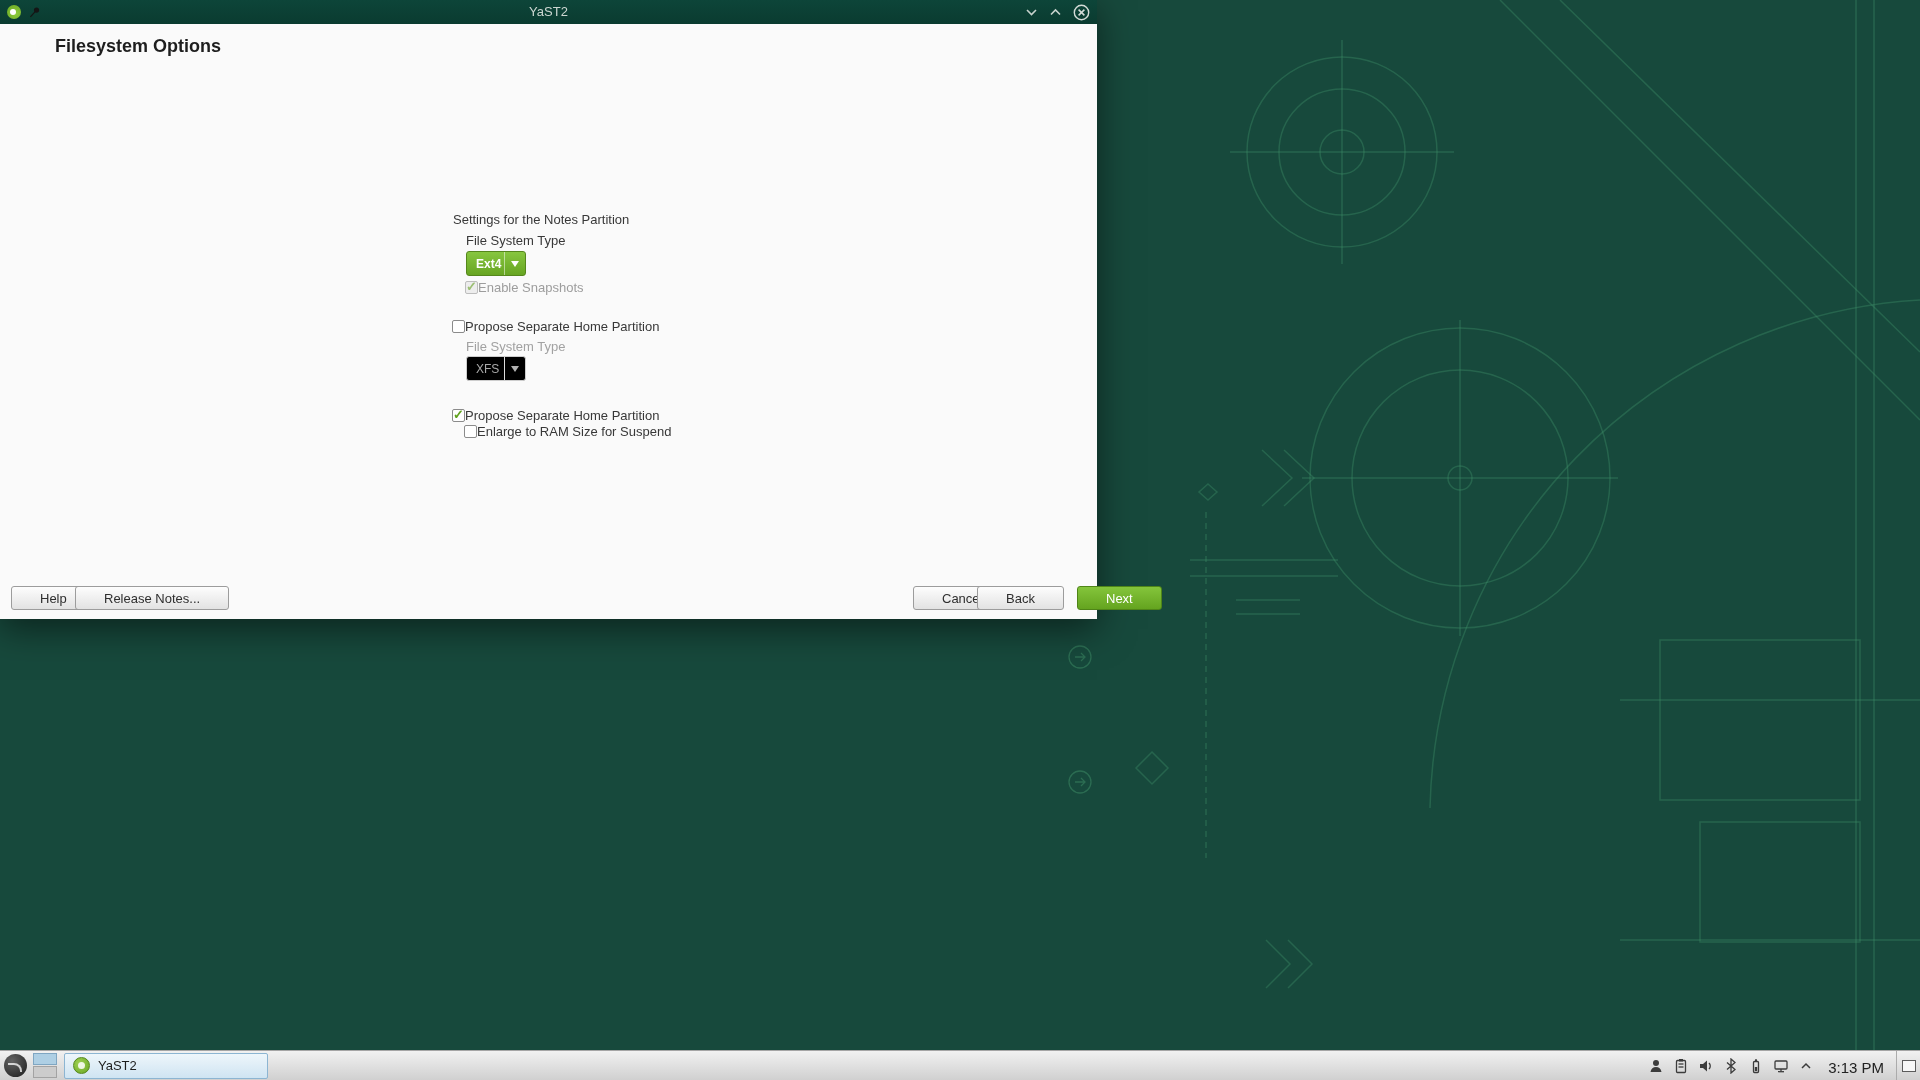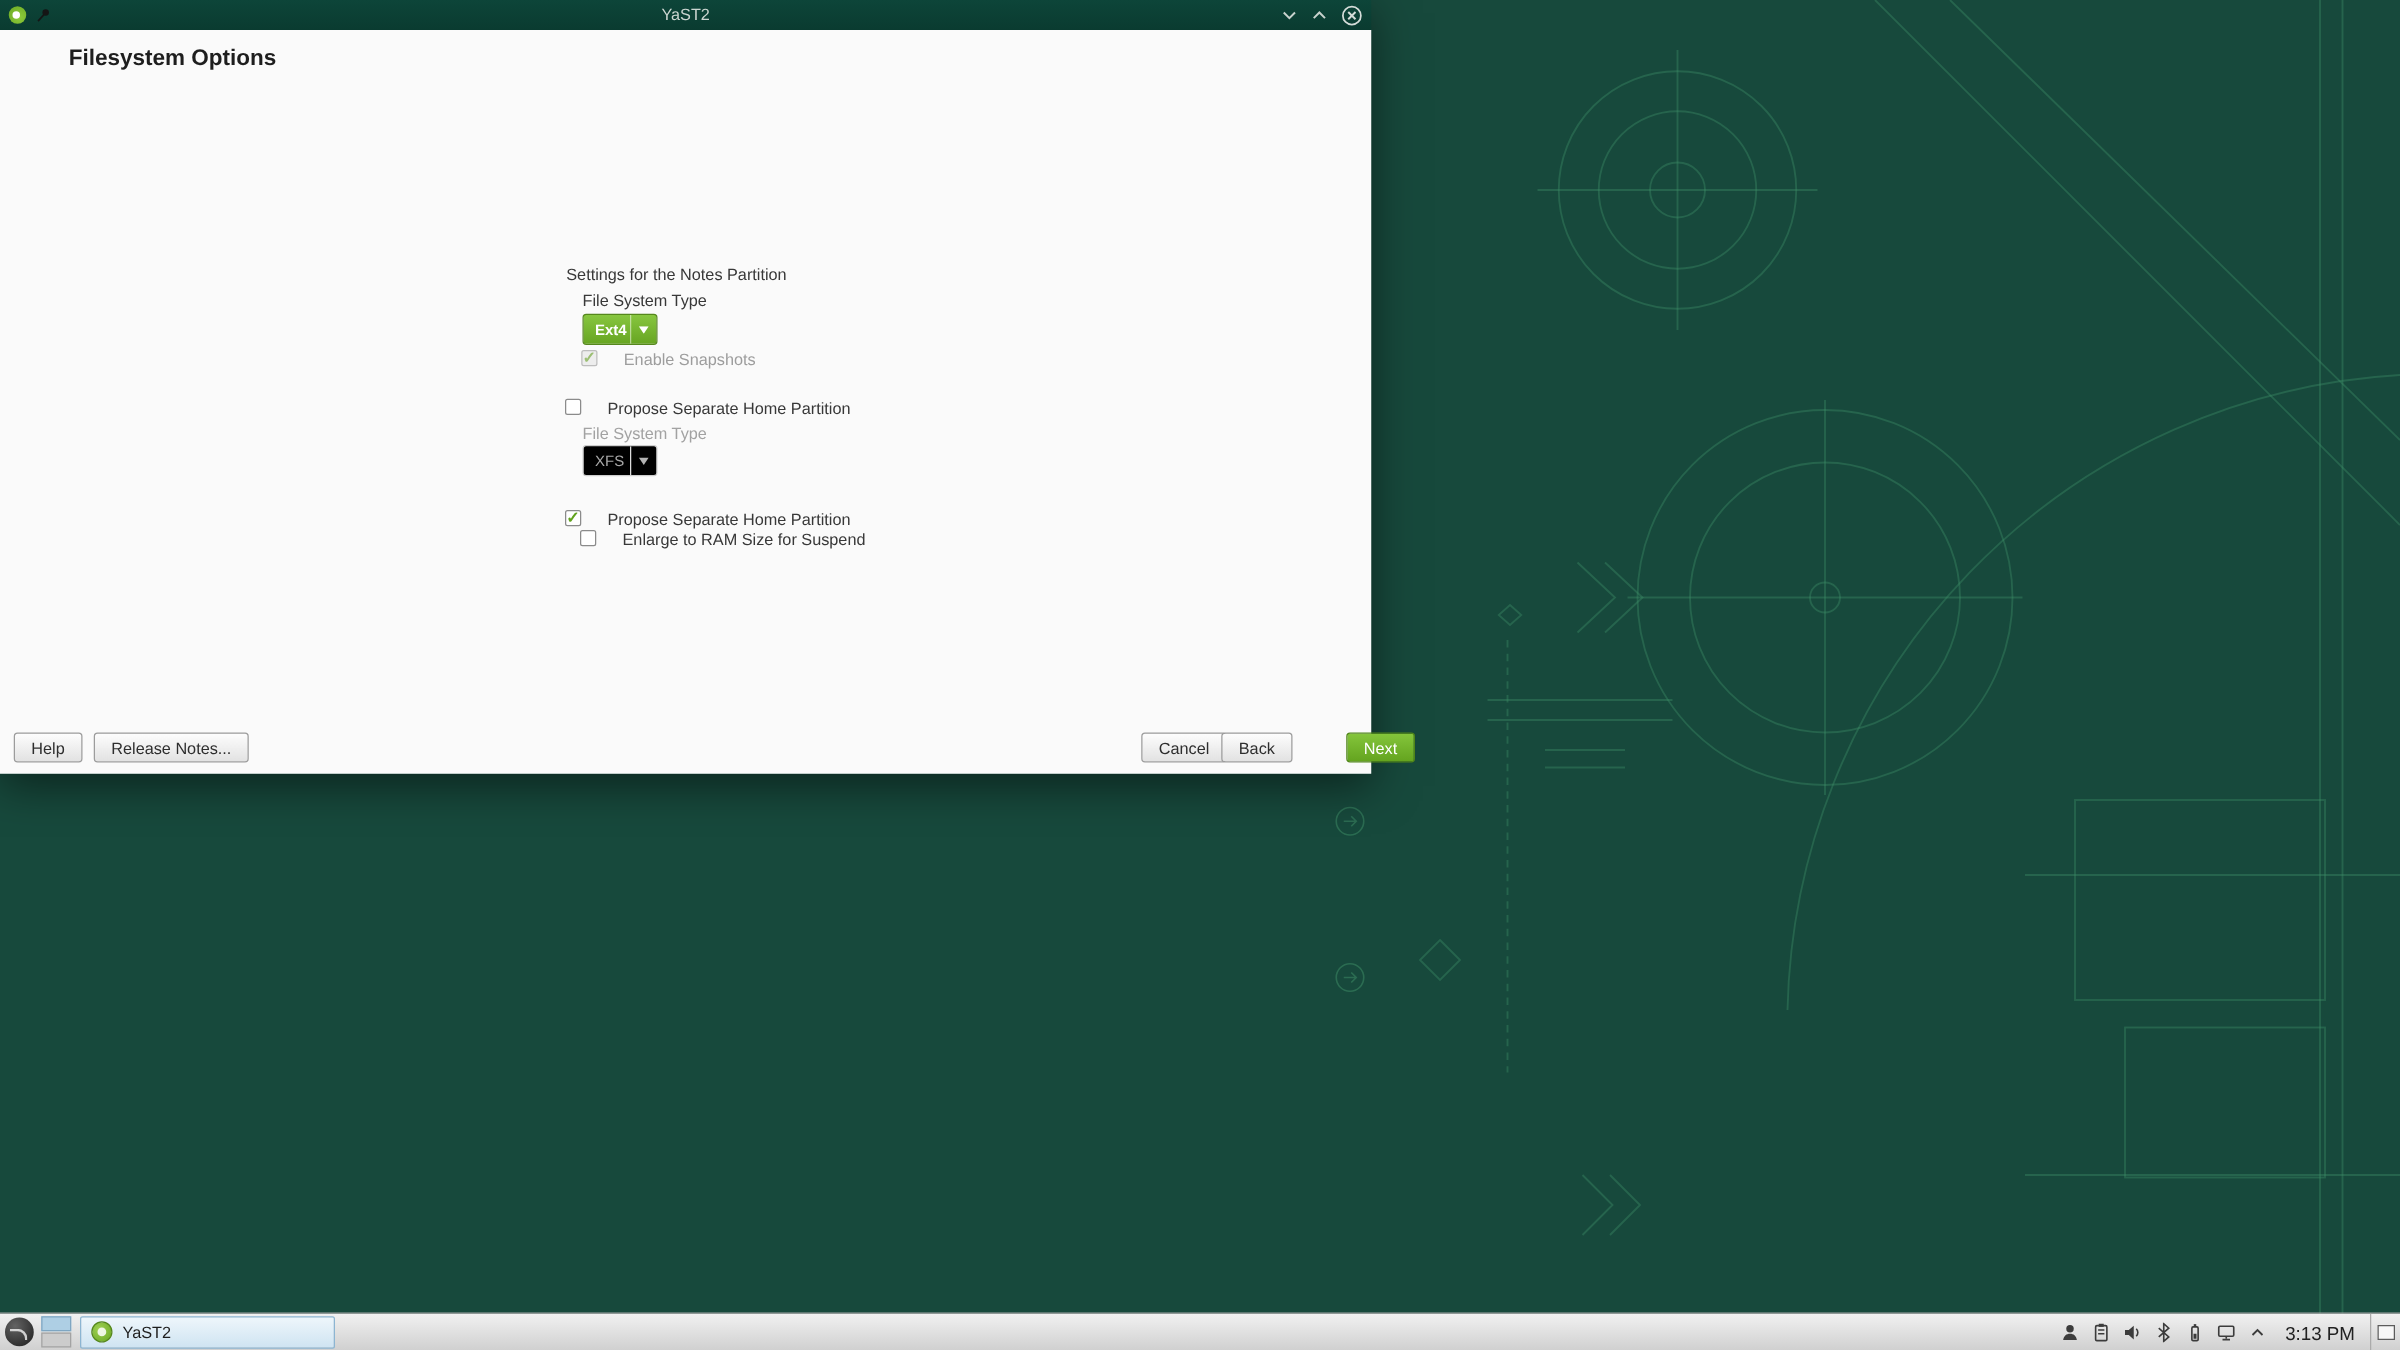--- a/index.html
+++ b/index.html
@@ -68,37 +68,37 @@
   }
   .combo-text { flex:1; padding-left:9px; font-size:12px; font-weight:bold; }
   .combo.off .combo-text { font-weight:normal; }
   .combo-arrow {
     width:21px; height:100%; display:flex; align-items:center; justify-content:center;
   }
   .combo.on .combo-arrow { border-left:1px solid rgba(255,255,255,.5); }
   .combo.off .combo-arrow { border-left:1px solid #dcdcdc; }
 
   
-  .row { position:absolute; display:flex; align-items:flex-start; gap:21px; }
+  .row { position:absolute; display:flex; align-items:center; gap:0; }
   .cb {
     width:13px; height:13px; background:#fff; border:1px solid #8b8b8b;
     border-radius:2px; position:relative; flex:none;
   }
   .cb[data-checked="true"]::after {
     content:"\2713"; position:absolute; left:0; top:-3px;
     font-size:13px; font-weight:bold; color:#61a21d;
   }
   .cb.dis { background:#ededed; border-color:#bdbdbd; }
   .cb.dis[data-checked="true"]::after { color:#9cbf74; }
   .cb-label { font-size:13px; color:#383838; white-space:nowrap; }
   .cb-label.dim { color:#9d9d9d; }
 
   
   .btn {
-    position:absolute; top:562px; height:24px; padding:0 13px;
+    position:absolute; top:562px; height:24px; padding:0 28px;
     display:flex; align-items:center; justify-content:center;
     background:linear-gradient(#fdfdfd,#e2e2e2);
     border:1px solid #9c9c9c; border-radius:3px;
     font-size:13px; color:#2e2e2e; white-space:nowrap;
   }
   .btn.primary {
     background:linear-gradient(#84c53b,#64a41f);
     border-color:#4f8518; color:#fff;
   }
 

